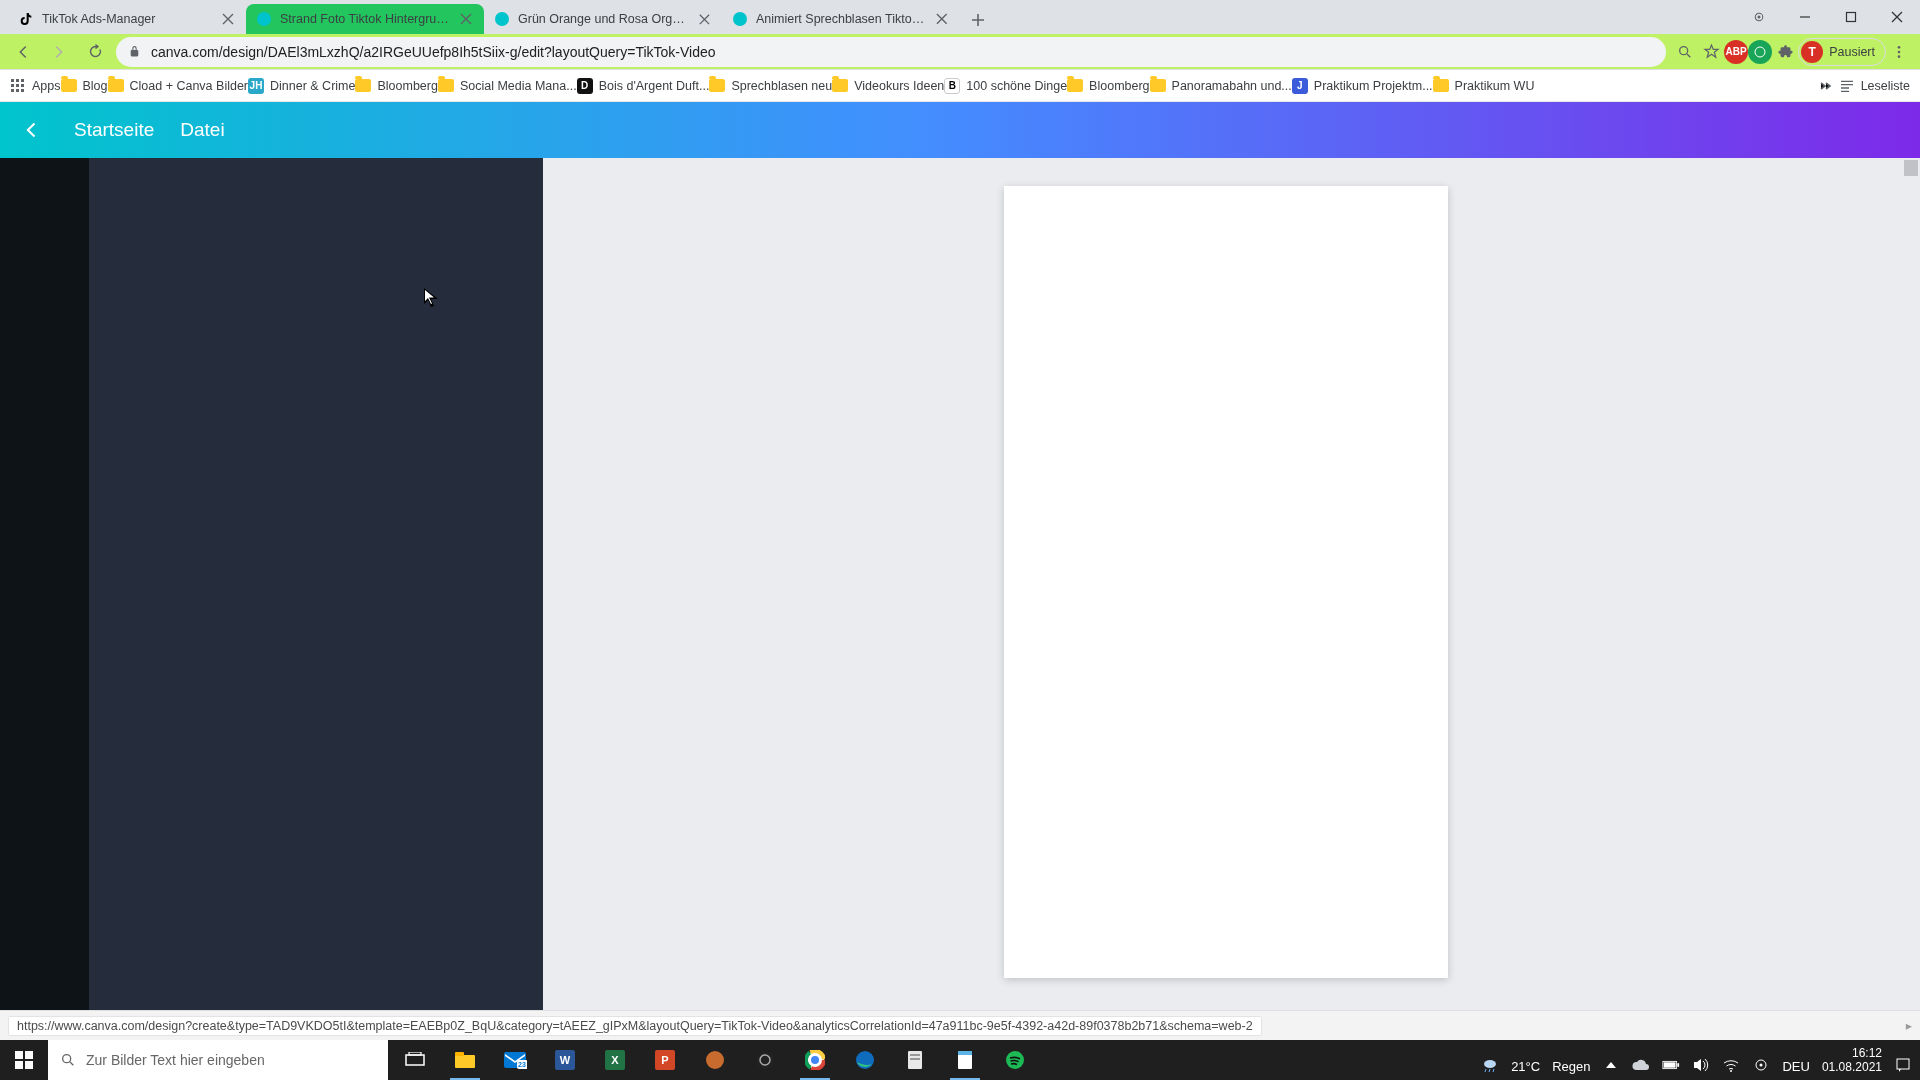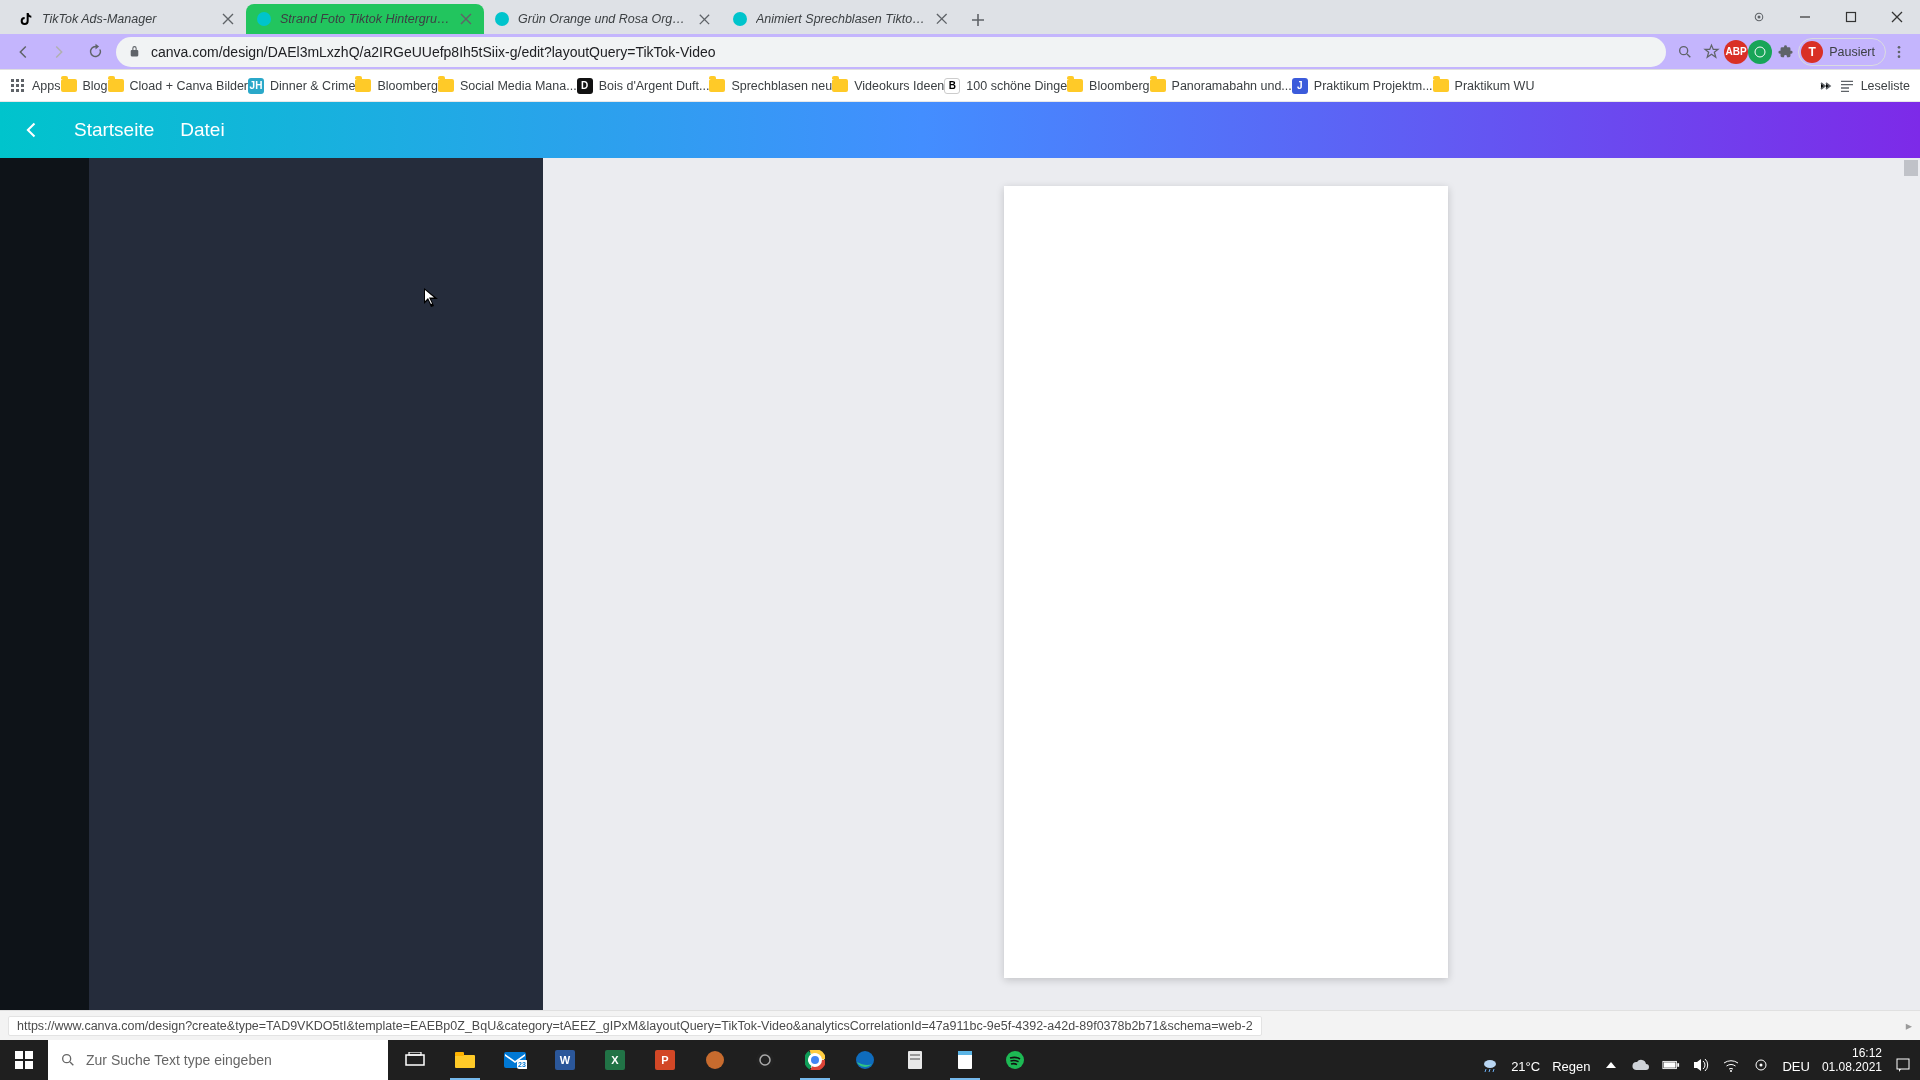--- a/index.html
+++ b/index.html
@@ -8,26 +8,26 @@
 
 .win-controls { position: absolute; top: 0; right: 0; height: 34px; display: flex; align-items: center; z-index: 50; }
 .win-btn { width: 46px; height: 34px; display: flex; align-items: center; justify-content: center; color: #333; }
 .win-btn svg { width: 12px; height: 12px; }
 
 
 .tabstrip { height: 34px; background: #dee1e6; display: flex; align-items: flex-end; padding-left: 8px; position: relative; }
 .tab { height: 30px; width: 238px; display: flex; align-items: center; padding: 0 10px; border-radius: 8px 8px 0 0; font-size: 12.5px; color: #3c4043; gap: 8px; position: relative; }
 .tab.active { background: #22c55e; }
 .tab .favicon { width: 16px; height: 16px; flex: 0 0 16px; display:flex; align-items:center; justify-content:center;}
-.tab .title { flex: 1 1 auto; white-space: nowrap; overflow: hidden; text-overflow: ellipsis; font-style: italic; }
+.tab .title { flex: 1 1 auto; white-space: nowrap; overflow: hidden; text-overflow: ellipsis; }
 .tab .close { width: 16px; height: 16px; display:flex; align-items:center; justify-content:center; color:#5f6368; }
 .newtab { width: 28px; height: 28px; display:flex; align-items:center; justify-content:center; color:#5f6368; margin-left:4px;}
 
 
-.toolbar { height: 36px; background: #c4b5fd; display: flex; align-items: center; padding: 0 8px; gap: 6px; border-bottom: 1px solid #e0e0e0;}
+.toolbar { height: 36px; background: #bef264; display: flex; align-items: center; padding: 0 8px; gap: 6px; border-bottom: 1px solid #e0e0e0;}
 .nav-btn { width: 30px; height: 30px; border-radius: 50%; display:flex; align-items:center; justify-content:center; color:#5f6368;}
 .nav-btn.disabled { color:#b0b0b0;}
 .omnibox { flex: 1 1 auto; height: 30px; background: #f1f3f4; border-radius: 15px; display:flex; align-items:center; padding: 0 12px; gap:10px; font-size: 14px; color:#202124;}
 .omnibox .lock { color:#5f6368; }
 .tool-right { display:flex; align-items:center; gap:0;}
 .ext-badge { width: 24px; height:24px; border-radius:50%; display:flex; align-items:center; justify-content:center; font-size:10px; font-weight:bold; color:#fff;}
 .profile-chip { height: 28px; border:1px solid #dadce0; border-radius: 14px; display:flex; align-items:center; padding: 0 10px 0 2px; gap:6px; font-size:12.5px; color:#3c4043;}
 .profile-avatar{ width:22px;height:22px;border-radius:50%; background:#d93025; color:#fff; display:flex;align-items:center;justify-content:center; font-size:12px; font-weight:bold;}
 
 
@@ -344,21 +344,21 @@
         </g>
       </svg>
   </div>
   <div class="tb-search">
     <span>
         <svg width="16" height="16" viewBox="0 0 24 24">
           <circle cx="10" cy="10" r="6" fill="none" stroke="#666" stroke-width="2"></circle>
           <path stroke="#666" stroke-width="2" d="M15 15l5 5"></path>
         </svg>
       </span>
-    <span>Zur Suche Text type eingeben</span>
+    <span>Zur Bilder Text hier eingeben</span>
   </div>
   <div class="tb-icons">
     <div class="tb-app">
         <svg width="20" height="16" viewBox="0 0 20 16">
           <rect x="1" y="3" width="18" height="10" fill="none" stroke="#fff" stroke-width="1.5"></rect>
           <rect x="4" y="0" width="12" height="3" fill="none" stroke="#fff" stroke-width="1.2"></rect>
         </svg>
       </div>
     <div class="tb-app">
         <svg width="22" height="18" viewBox="0 0 22 18">

